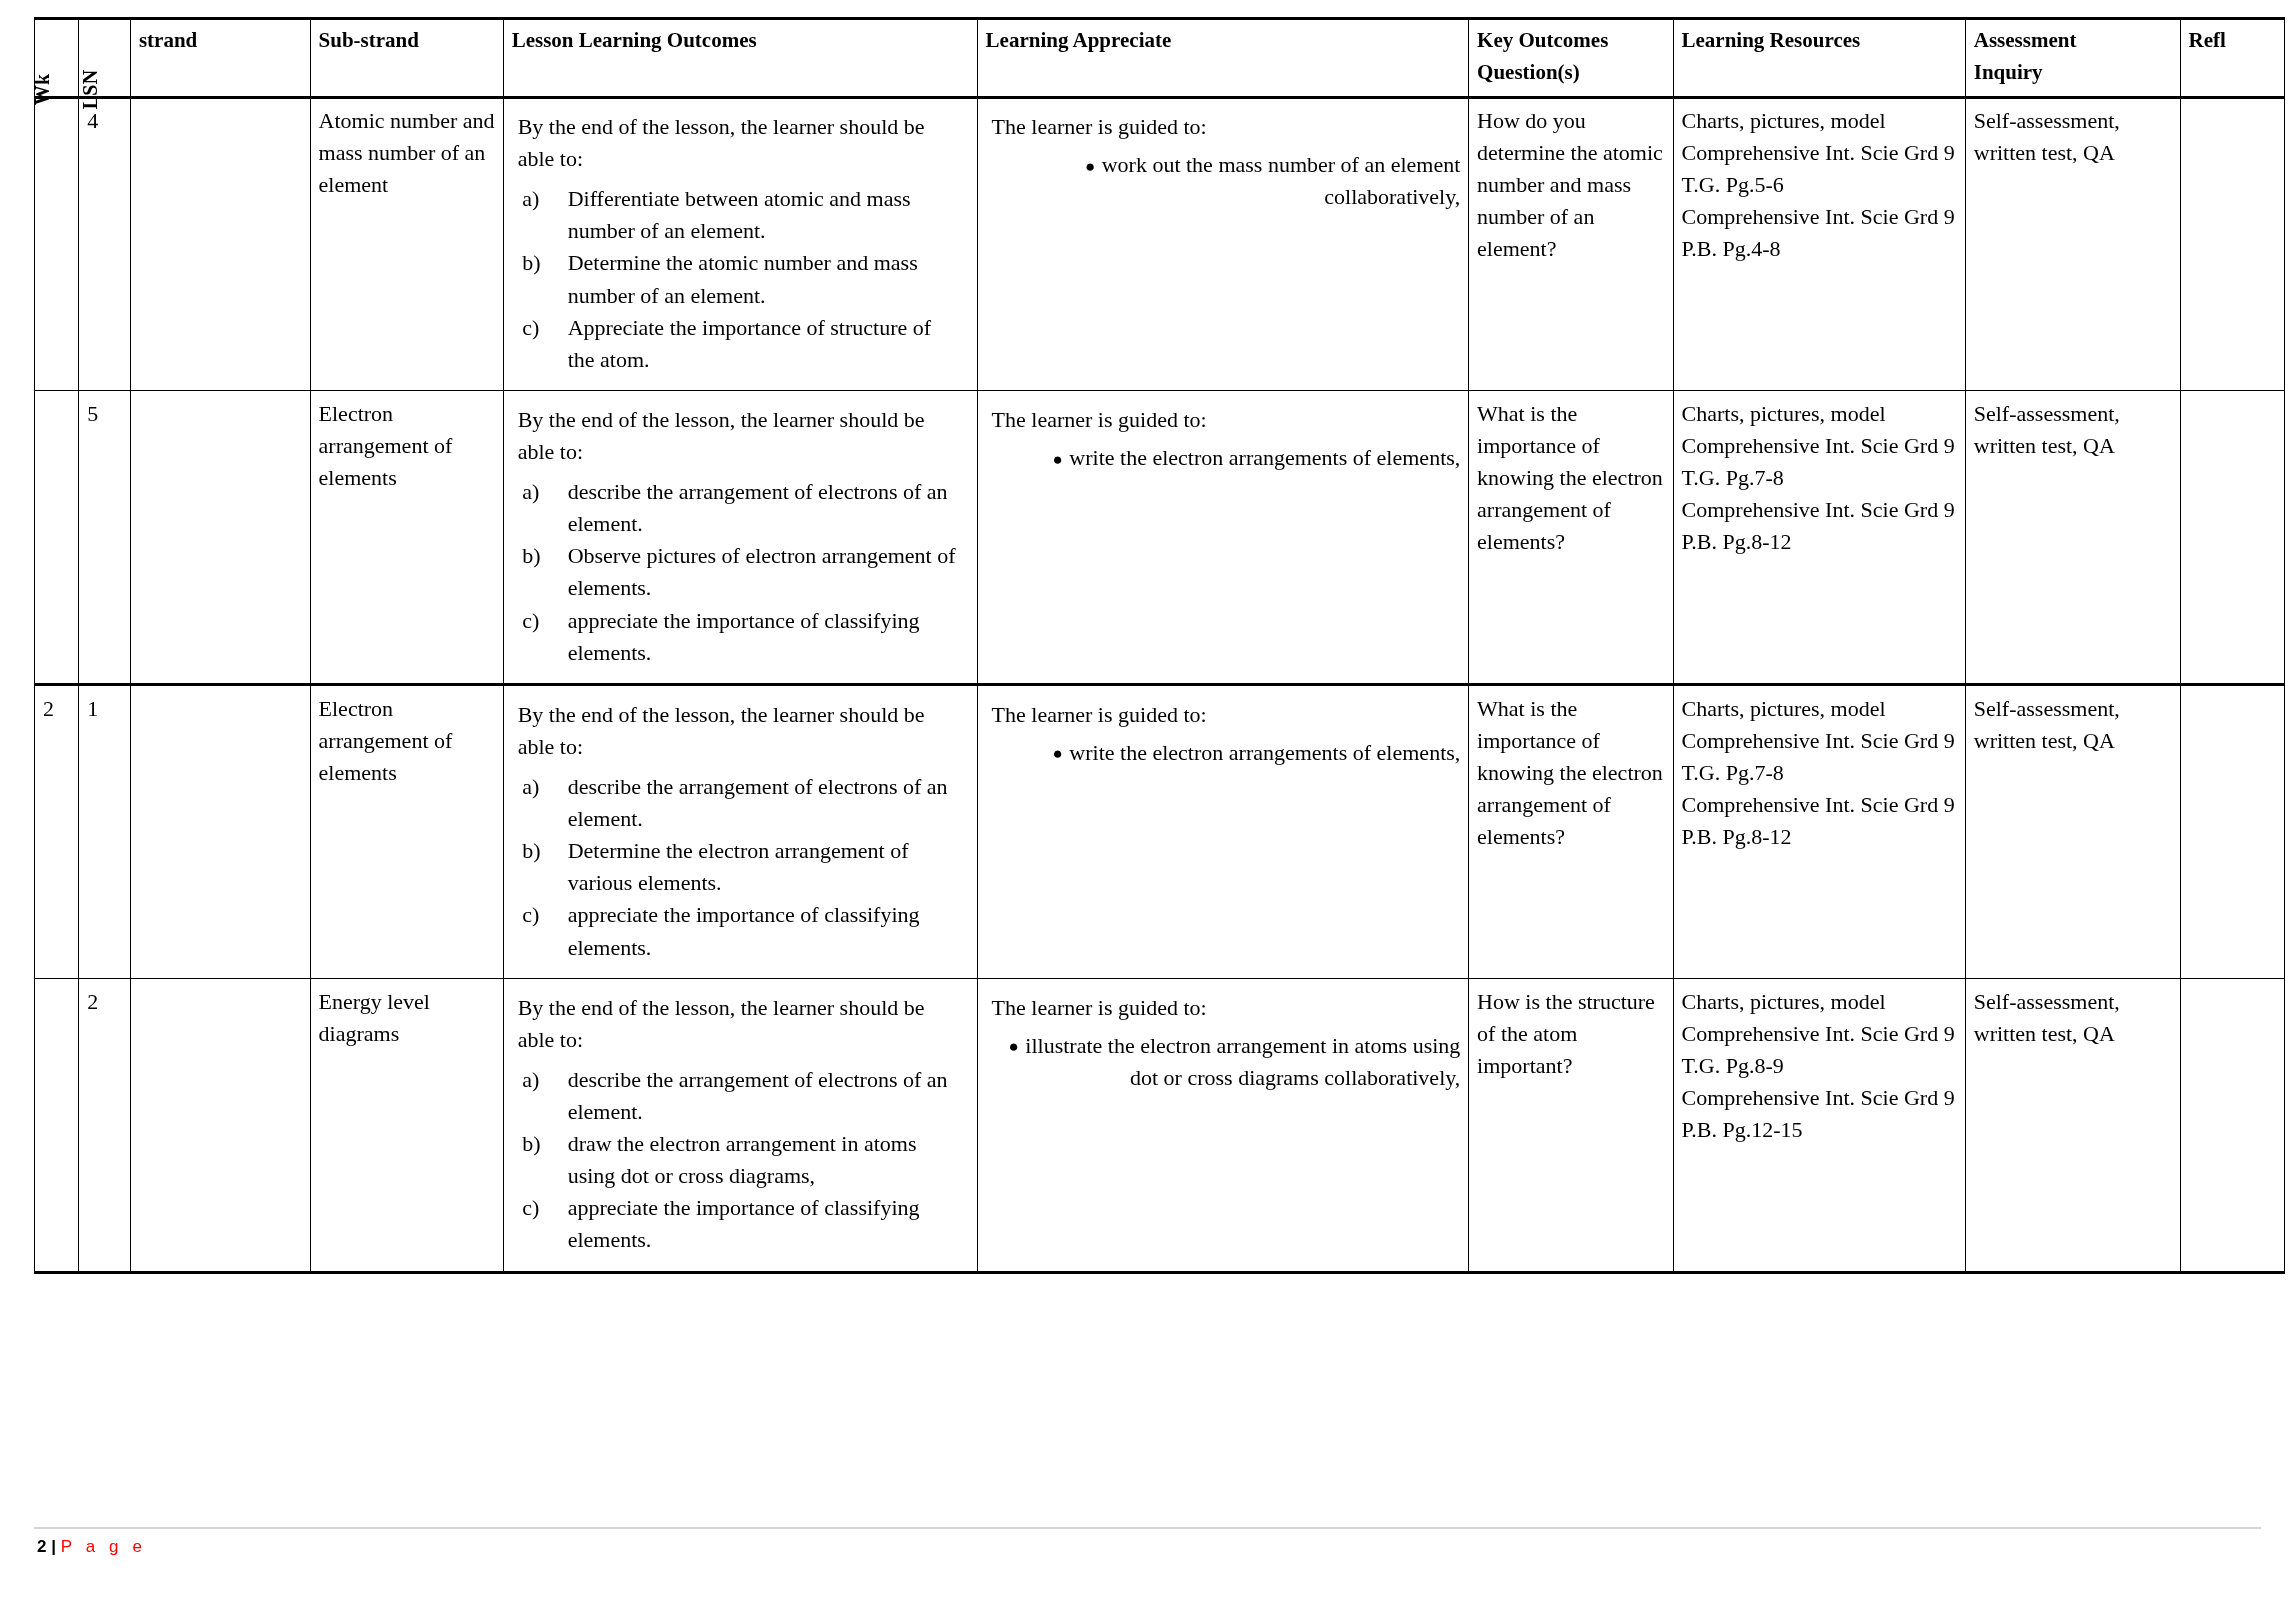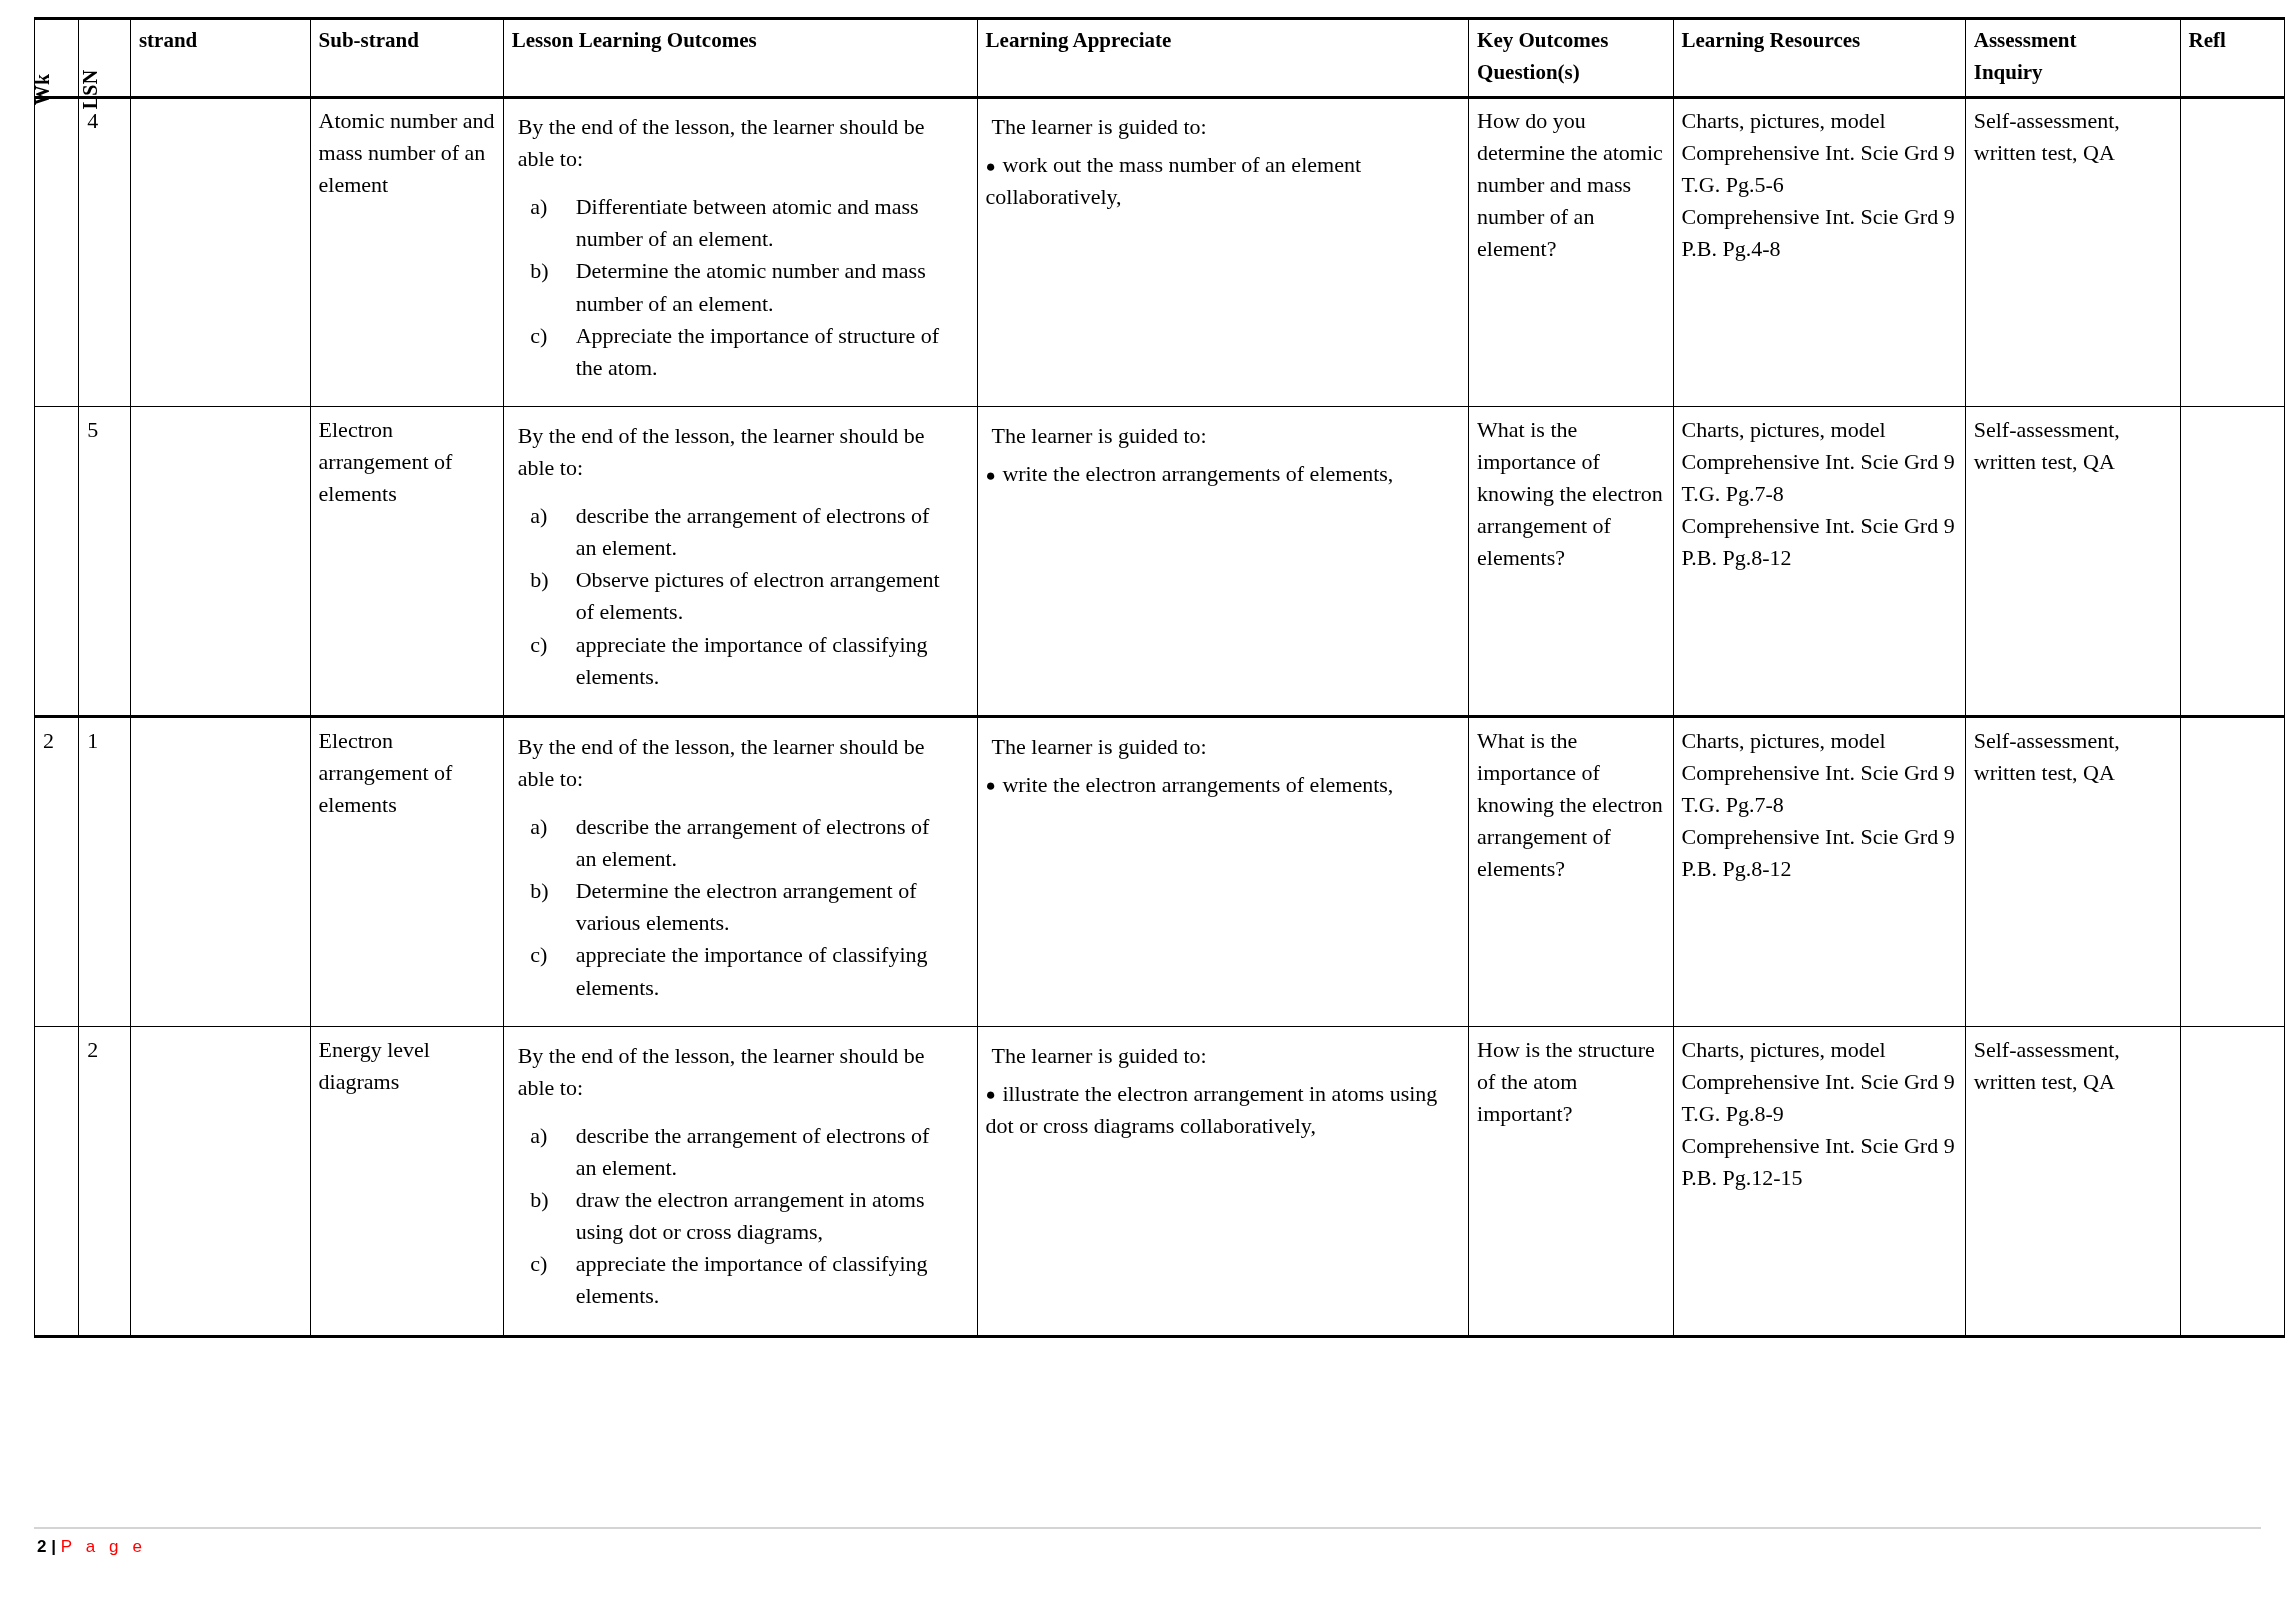--- a/index.html
+++ b/index.html
@@ -96,21 +96,21 @@
   td.num {
     text-align: center;
     font-size: 23px;
     padding-top: 7.9px;
   }
 
   .pre { margin: 6px; }
 
   
   ol.abc {
-    margin: 16px;
+    margin: 8px;
     padding: 0;
     list-style: none;
     counter-reset: abc;
   }
   ol.abc > li {
     counter-increment: abc;
     position: relative;
     padding-left: 48px;
     margin: 0;
   }
@@ -123,20 +123,21 @@
 
   ul.bul {
     margin: 0;
     padding: 0;
     list-style: none;
   }
   ul.bul > li {
     position: relative;
     padding-left: 0;
     text-indent: 0;
+    text-align: right;
   }
   ul.bul > li::before {
     content: "\25CF";
     font-size: 17px;
     vertical-align: middle;
     margin-right: 6.5px;
   }
 
   .res-line { display: block; }
 

